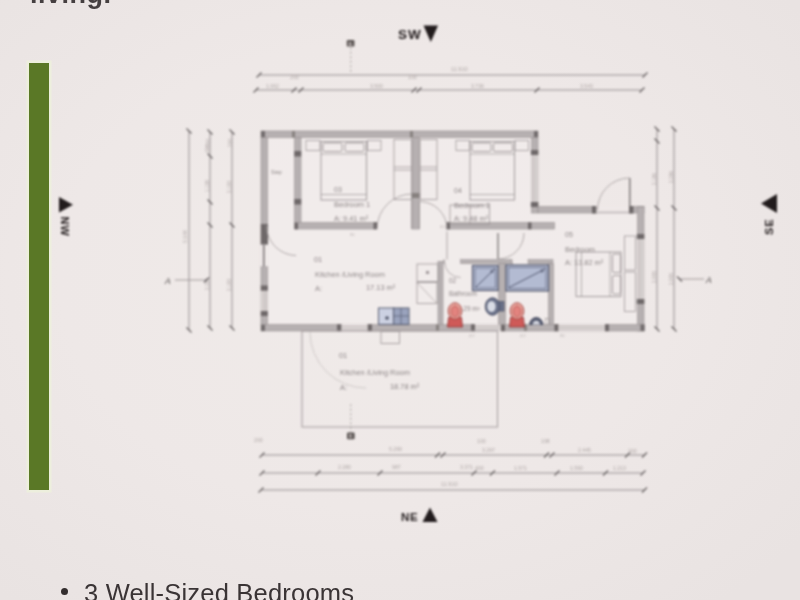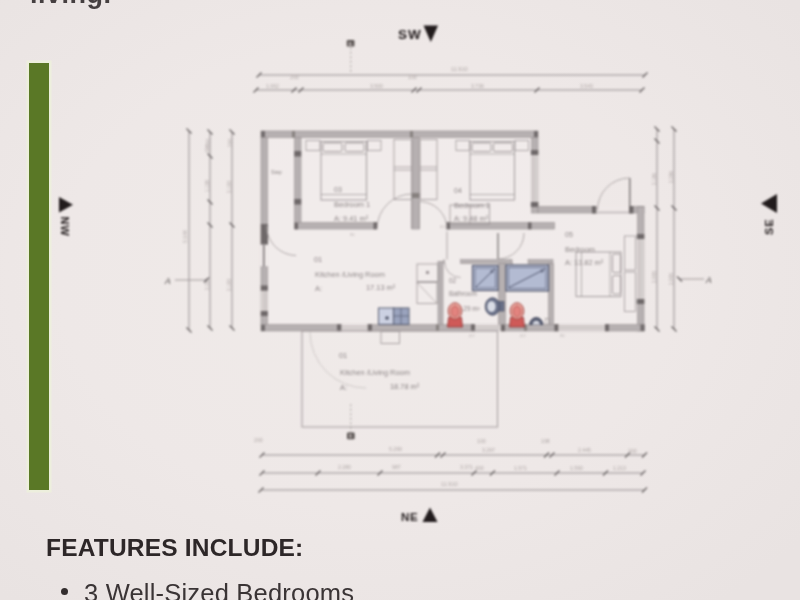--- a/index.html
+++ b/index.html
@@ -472,17 +472,16 @@
         <path d="M59,197 L59,212.5 L73,204.7 Z"></path>
 <text transform="translate(60.5,216.5) rotate(90)" font-size="11" font-weight="bold" letter-spacing="0.8">NW</text>
       </g>
 
 <g fill="#211b1c">
         <path d="M777,194 L777,213 L761,203.5 Z"></path>
 <text transform="translate(772.5,235) rotate(-90)" font-size="11" font-weight="bold" letter-spacing="0.8">SE</text>
       </g>
 </svg>
 
-<div class="soft2" style="position:absolute;left:46px;top:534px;font-size:24.5px;font-weight:bold;color:#2d2728;letter-spacing:.2px;">FEATURES INCLUDE:</div>
 
 <div class="soft2" style="position:absolute;left:61px;top:588px;width:7px;height:7px;border-radius:50%;background:#332d2e;"></div>
 <div class="soft2" style="position:absolute;left:84px;top:579px;font-size:25.5px;color:#3a3435;letter-spacing:.2px;">3 Well-Sized Bedrooms</div>
 </div>
 
 </body></html>

